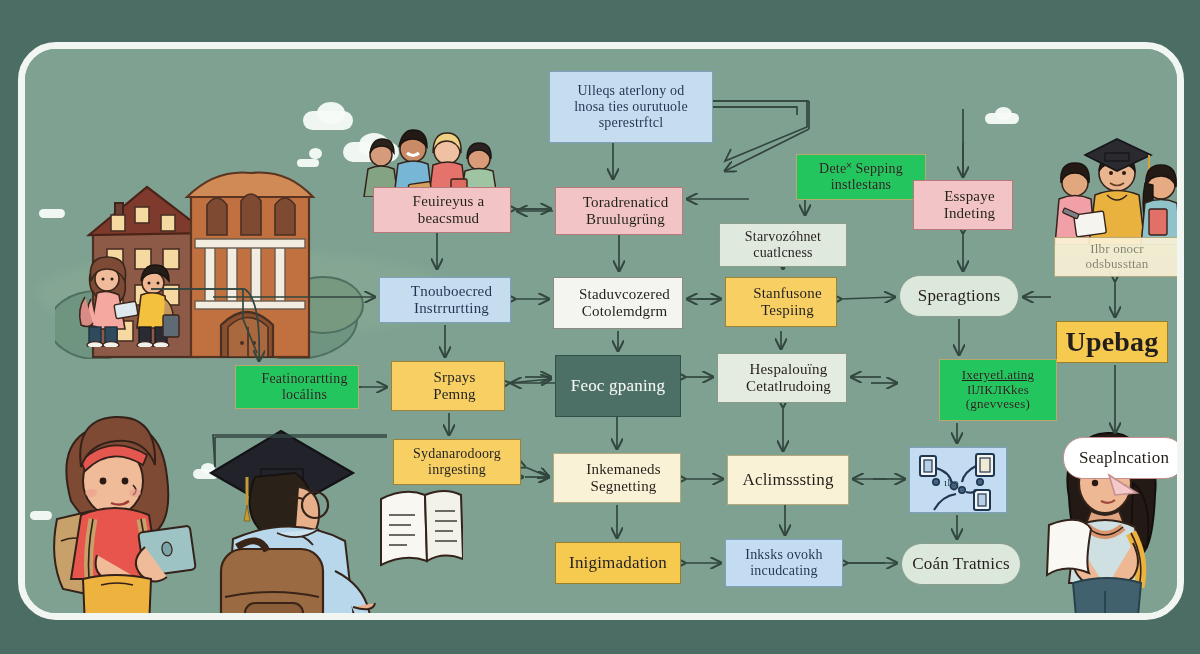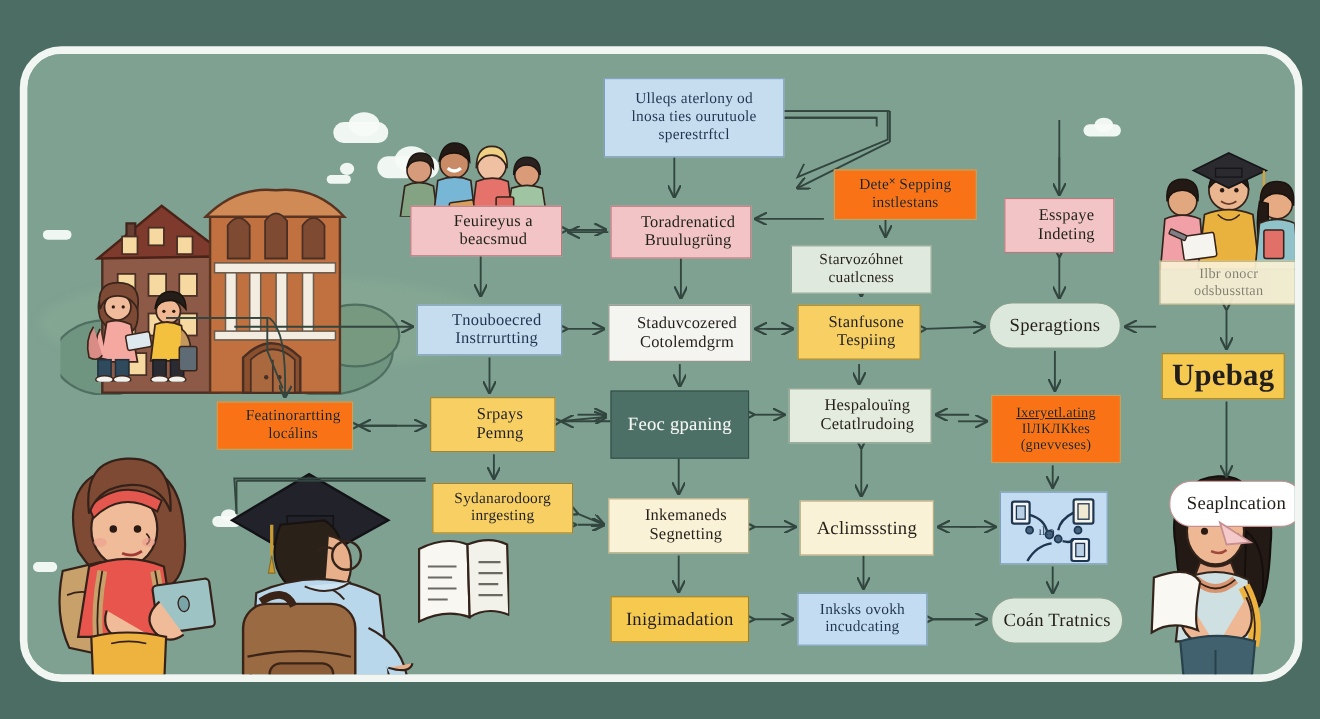--- a/index.html
+++ b/index.html
@@ -36,21 +36,21 @@
     border:1.6px solid #6e6a5c;
     padding:3px 6px;
     font-size:15px;
     letter-spacing:.2px;
     text-shadow:0 0 1px rgba(255,255,255,.25);
   }
   .node.pink{background:#f2c4c6;border-color:#b9787c;}
   .node.blue{background:#c6dcef;border-color:#7e9fbd;color:#1d3550;}
   .node.white{background:#f4f4f0;border-color:#8a8a80;}
   .node.cream{background:#f9edc0;border-color:#b9a martinez;}
-  .node.cream{background:#f97316;border-color:#b9a96b;}
+  .node.cream{background:#22c55e;border-color:#b9a96b;margin-left:38px;}
   .node.cream2{background:#faf2d6;border-color:#b6a97c;}
   .node.amber{background:#f6c94f;border-color:#9a7e2a;}
   .node.amber2{background:#f7cf62;border-color:#9c8234;}
   .node.mint{background:#dfe9de;border-color:#8ba08c;}
   .node.mint2{background:#e4ecdf;border-color:#879b85;}
   .node.teal{background:#4c6f66;border-color:#32504a;color:#f4f7f3;}
   .node.pill{border-radius:22px;background:#dde8dc;border-color:#8ba08c;text-align:center;}
   .node.bubble{border-radius:20px;background:#ffffff;border-color:#c78f90;}
   .node.lightblue{background:#c4dcf1;border-color:#7da0bf;}
 

